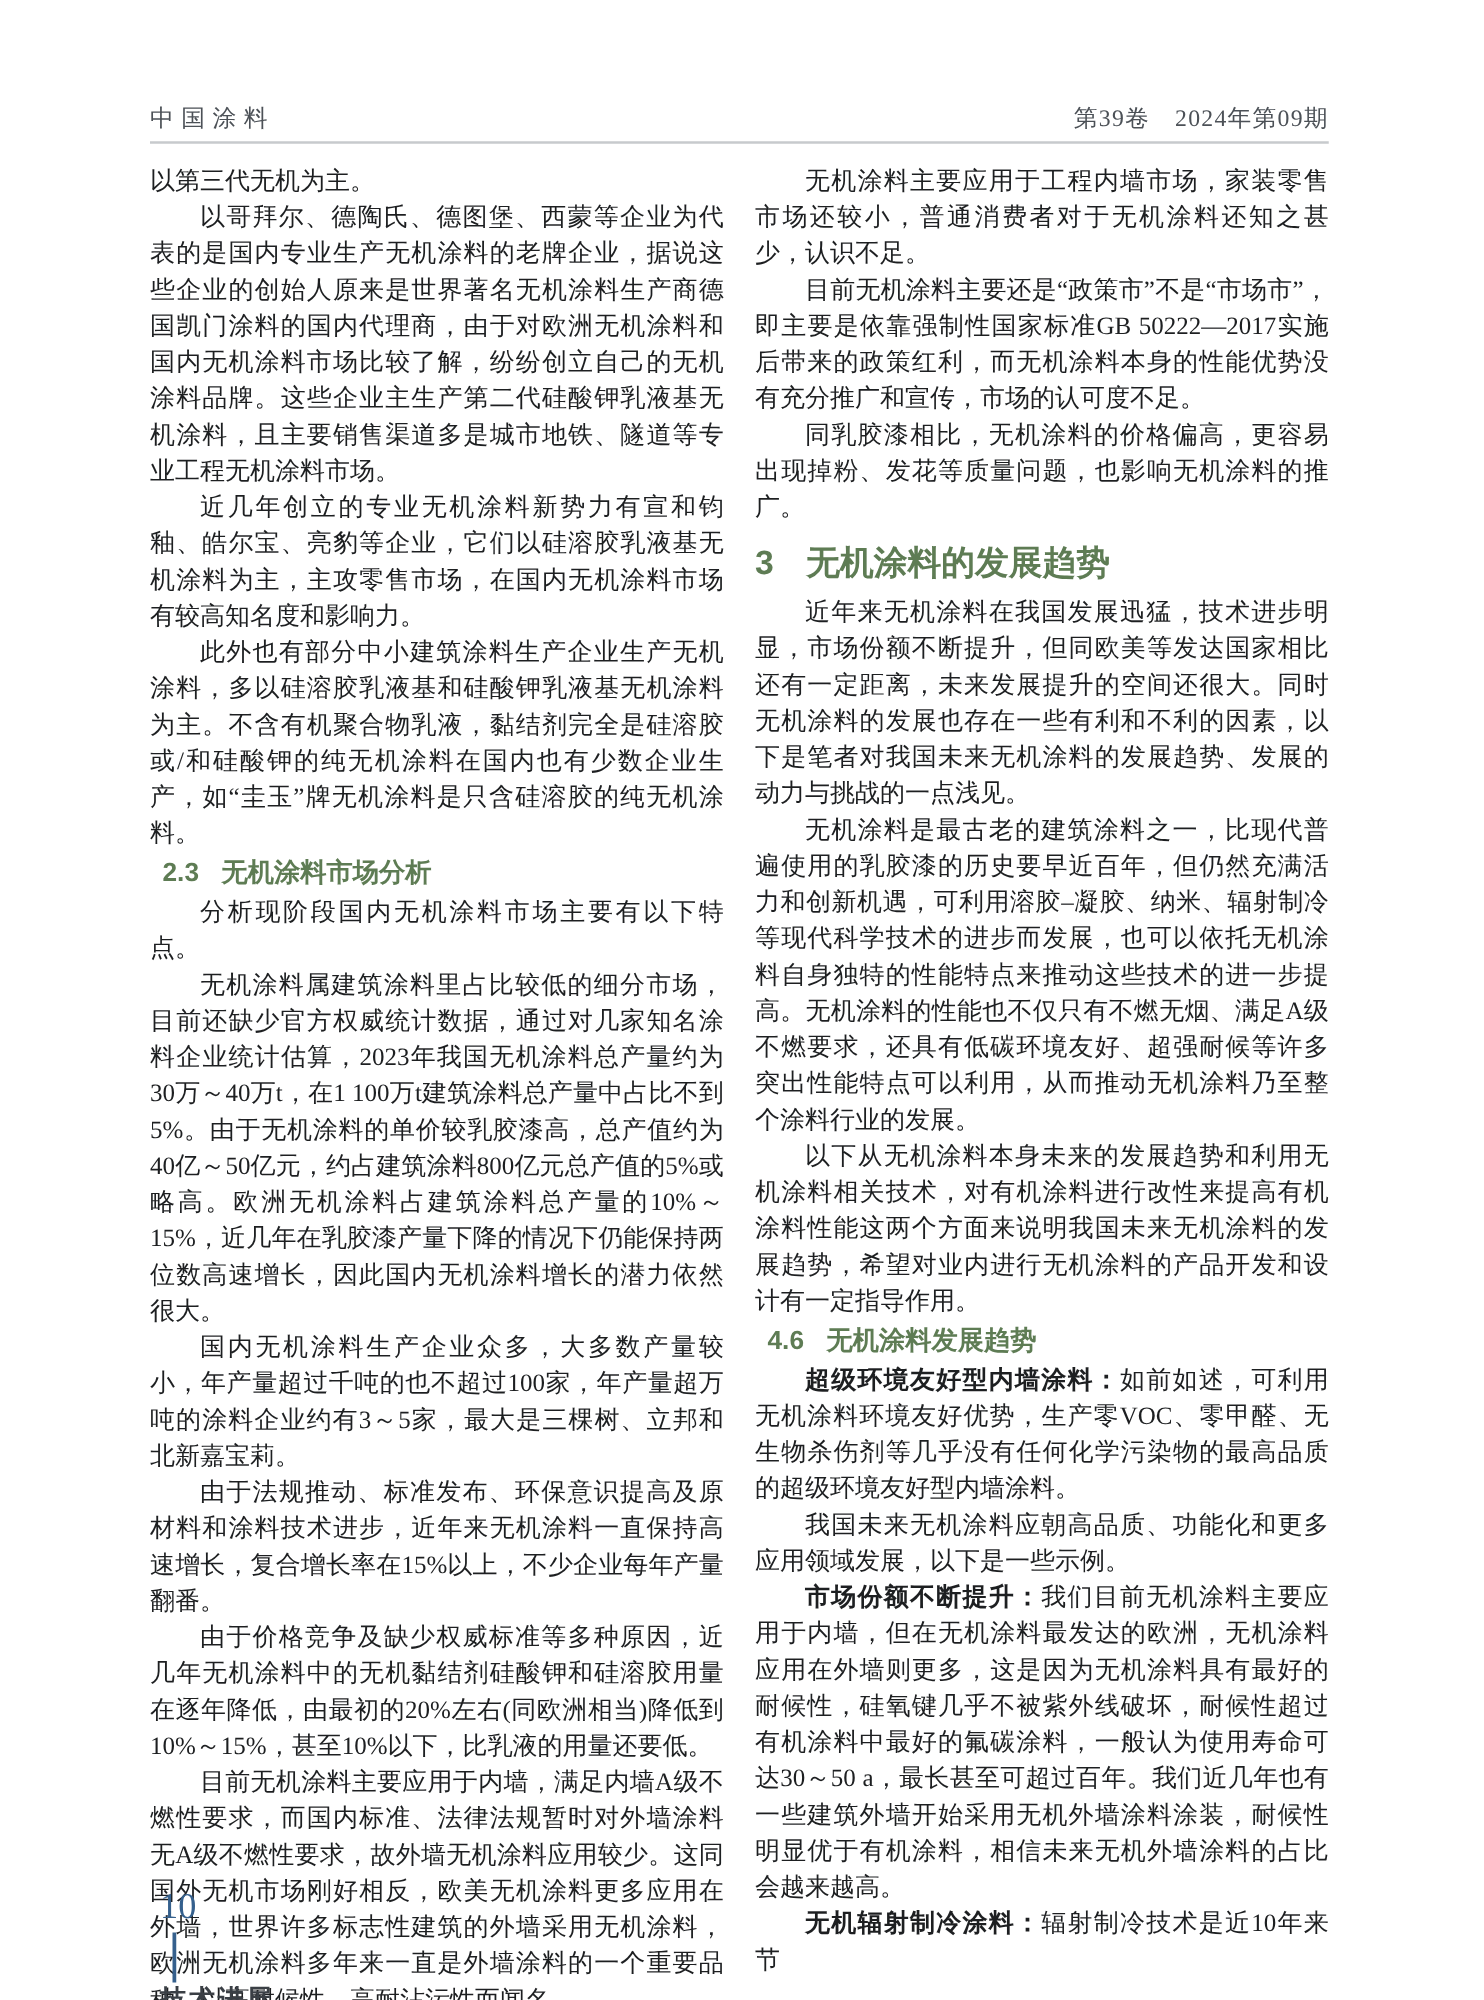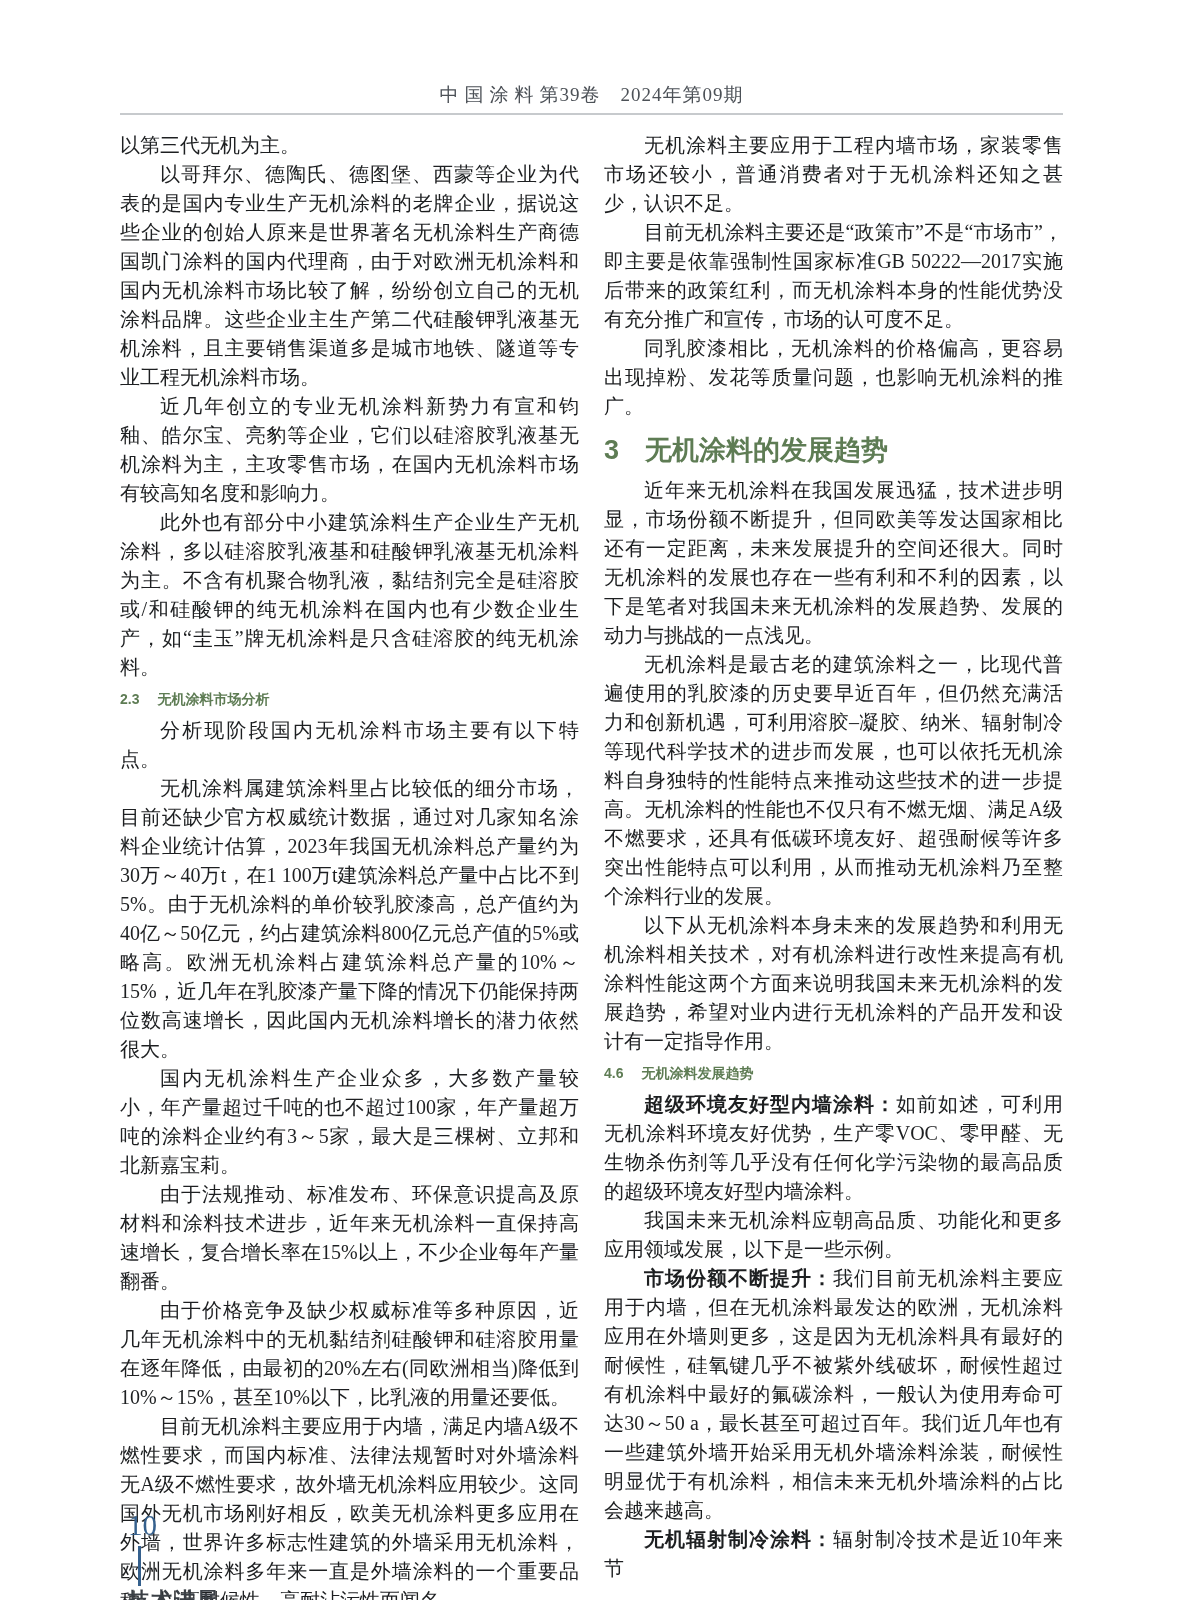--- a/index.html
+++ b/index.html
@@ -11,21 +11,21 @@
   }
   .page {
     position: relative;
     width: 1187px; height: 1600px;
     background: #ffffff;
     overflow: hidden;
   }
   
   .page-header {
     position: absolute; left: 120px; right: 124px; top: 82px;
-    display: flex; justify-content: center; align-items: baseline;
+    display: flex; justify-content: space-between; align-items: baseline;
     color: var(--hdr, #4c5157);
     font-size: 19px;
   }
   .header-left { letter-spacing: 6px; }
   .header-right { letter-spacing: 1px; }
   .header-rule {
     position: absolute; left: 120px; right: 124px; top: 113px;
     height: 2px; background: var(--rule, #c7cacd);
   }
   
@@ -49,22 +49,22 @@
     font-family: "Liberation Sans", "DejaVu Sans", sans-serif;
     font-weight: bold;
     color: var(--green, #5e7c54);
     text-align: left;
   }
   h2.sec {
     font-size: 27px; line-height: 34px;
     margin: 12px 0 9px 0;
   }
   h3.sec {
-    font-size: 14px; line-height: 30px;
-    margin: 2px 0 2px 0;
+    font-size: 21px; line-height: 30px;
+    margin: 2px 0 2px 10px;
   }
   h2.sec .sec-num { margin-right: 26px; }
   h3.sec .sec-num { margin-right: 18px; }
   
   .page-footer {
     position: absolute; left: 128px; top: 1500px;
     display: flex; align-items: flex-start; flex-direction: column;
   }
   .page-num {
     font-size: 29px; line-height: 34px;

